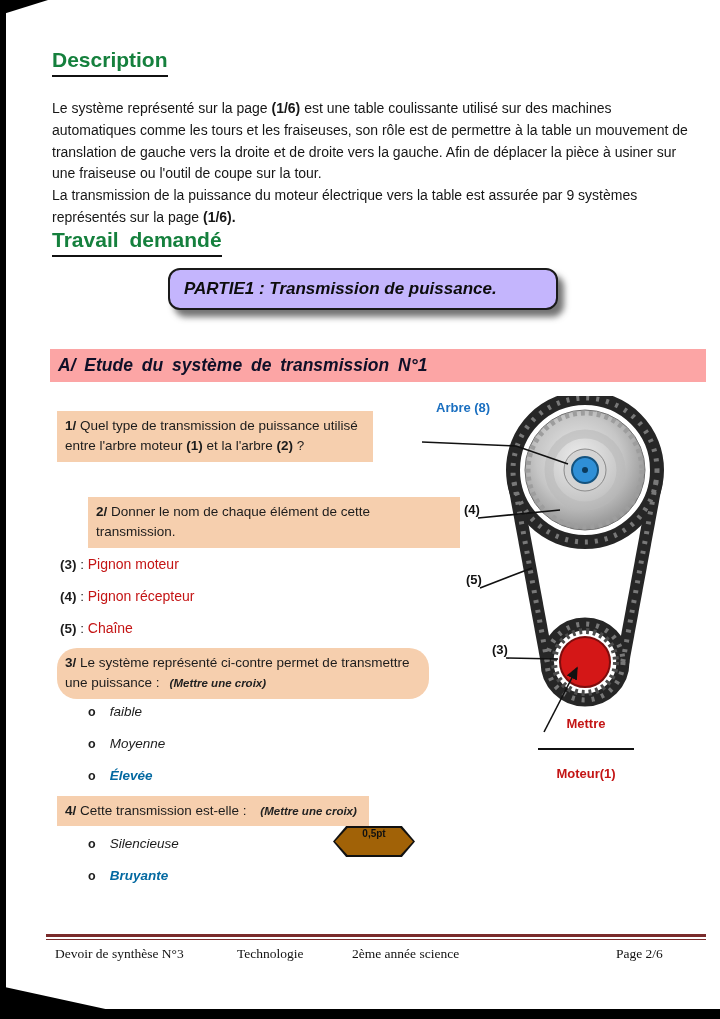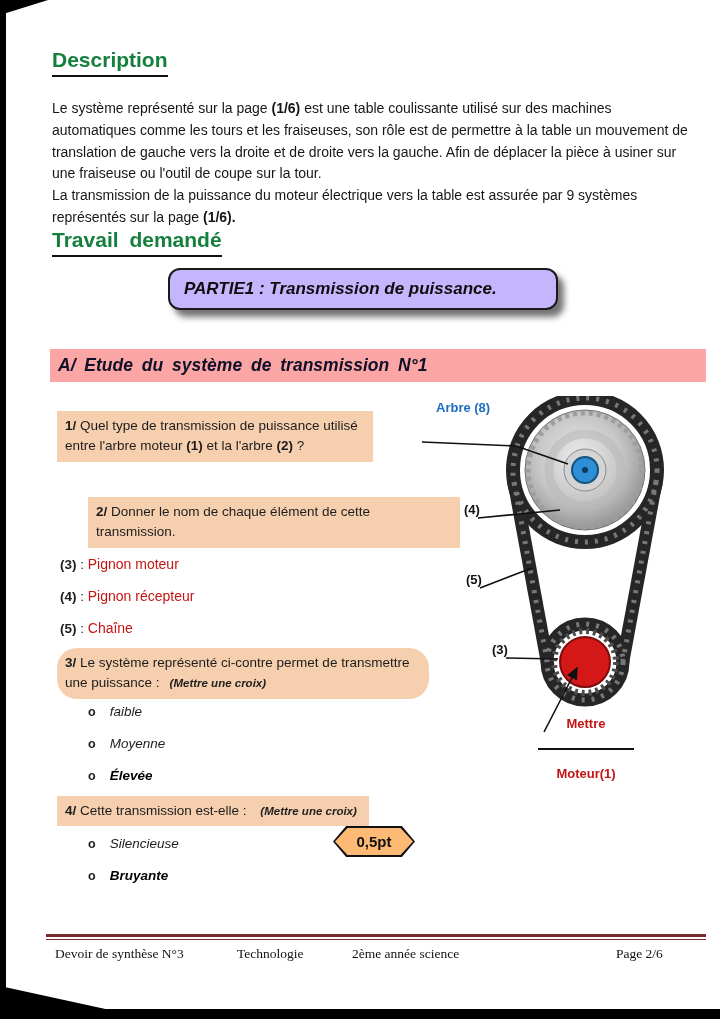--- a/index.html
+++ b/index.html
@@ -58,34 +58,34 @@
   .ans1{left:60px;top:470px;font-size:12.5px;font-weight:600;}
 
   .elem{position:absolute;left:60px;font-size:13.5px;color:#1c1c1c;}
   .elem .enum{font-weight:bold;}
   .elem .red-ans{color:#c41414;font-size:14px;}
   .elem-3{top:556px;} .elem-4{top:588px;} .elem-5{top:620px;}
 
   .opt{position:absolute;left:88px;font-size:13.5px;color:#1c1c1c;}
   .opt .marker{font-weight:bold;font-size:12.5px;}
   .opt .opt-label{font-style:italic;margin-left:14px;}
-  .opt-red .opt-label{color:#000000;font-weight:bold;}
+  .opt-red .opt-label{color:#0369a1;font-weight:bold;}
   .opt-faible{top:704px;} .opt-moyenne{top:736px;} .opt-elevee{top:768px;}
   .opt-silencieuse{top:836px;} .opt-bruyante{top:868px;}
 
   
   .badge-outer{
     position:absolute;left:333px;top:826px;width:82px;height:31px;background:#111;
     clip-path:polygon(0% 50%,16% 0%,84% 0%,100% 50%,84% 100%,16% 100%);
   }
   .badge-inner{
-    position:absolute;left:2px;top:2px;right:2px;bottom:2px;background:#fdba74;
+    position:absolute;left:2px;top:2px;right:2px;bottom:2px;background:#a16207;
     clip-path:polygon(0% 50%,16% 0%,84% 0%,100% 50%,84% 100%,16% 100%);
-    display:flex;align-items:center;justify-content:center;
-    font-size:15px;font-weight:bold;color:#111;
+    display:flex;align-items:flex-start;justify-content:center;
+    font-size:10px;font-weight:bold;color:#111;
   }
 
   
   .figure{position:absolute;left:420px;top:396px;width:290px;height:380px;}
   .lbl{position:absolute;font-size:13px;font-weight:bold;color:#111;}
   .lbl-arbre2{left:16px;top:4px;color:#1a6fc0;}
   .lbl-4{left:44px;top:106px;}
   .lbl-5{left:46px;top:176px;}
   .lbl-3{left:72px;top:246px;}
   .lbl-moteur{position:absolute;left:118px;top:320px;width:96px;text-align:center;

